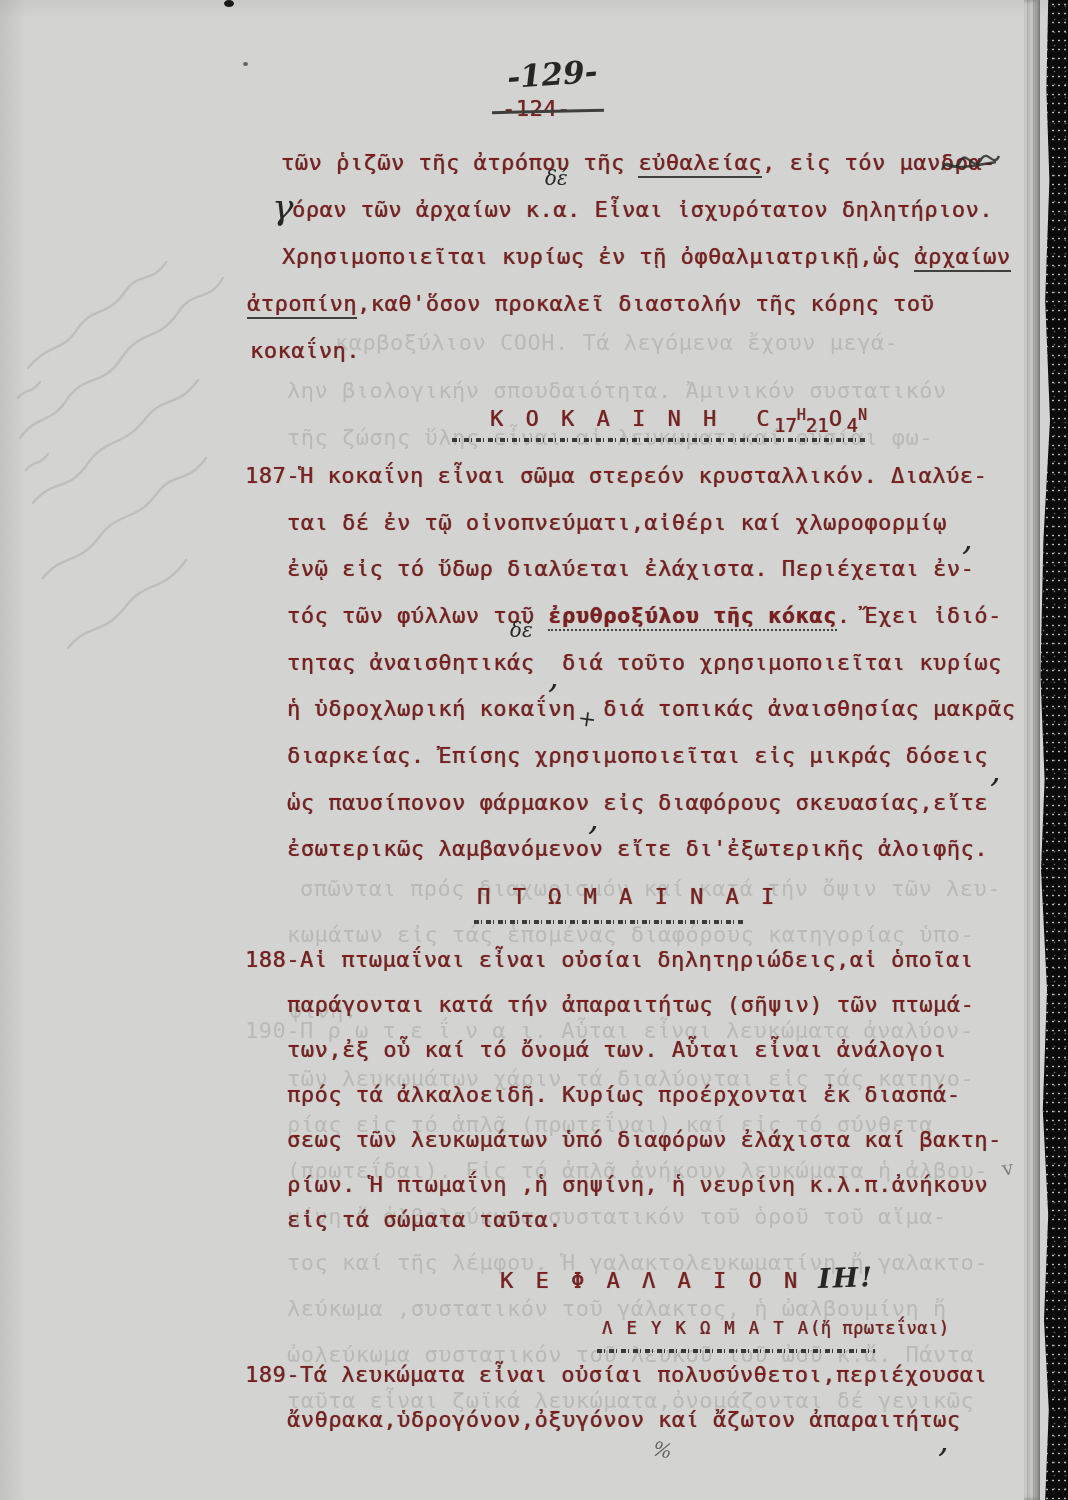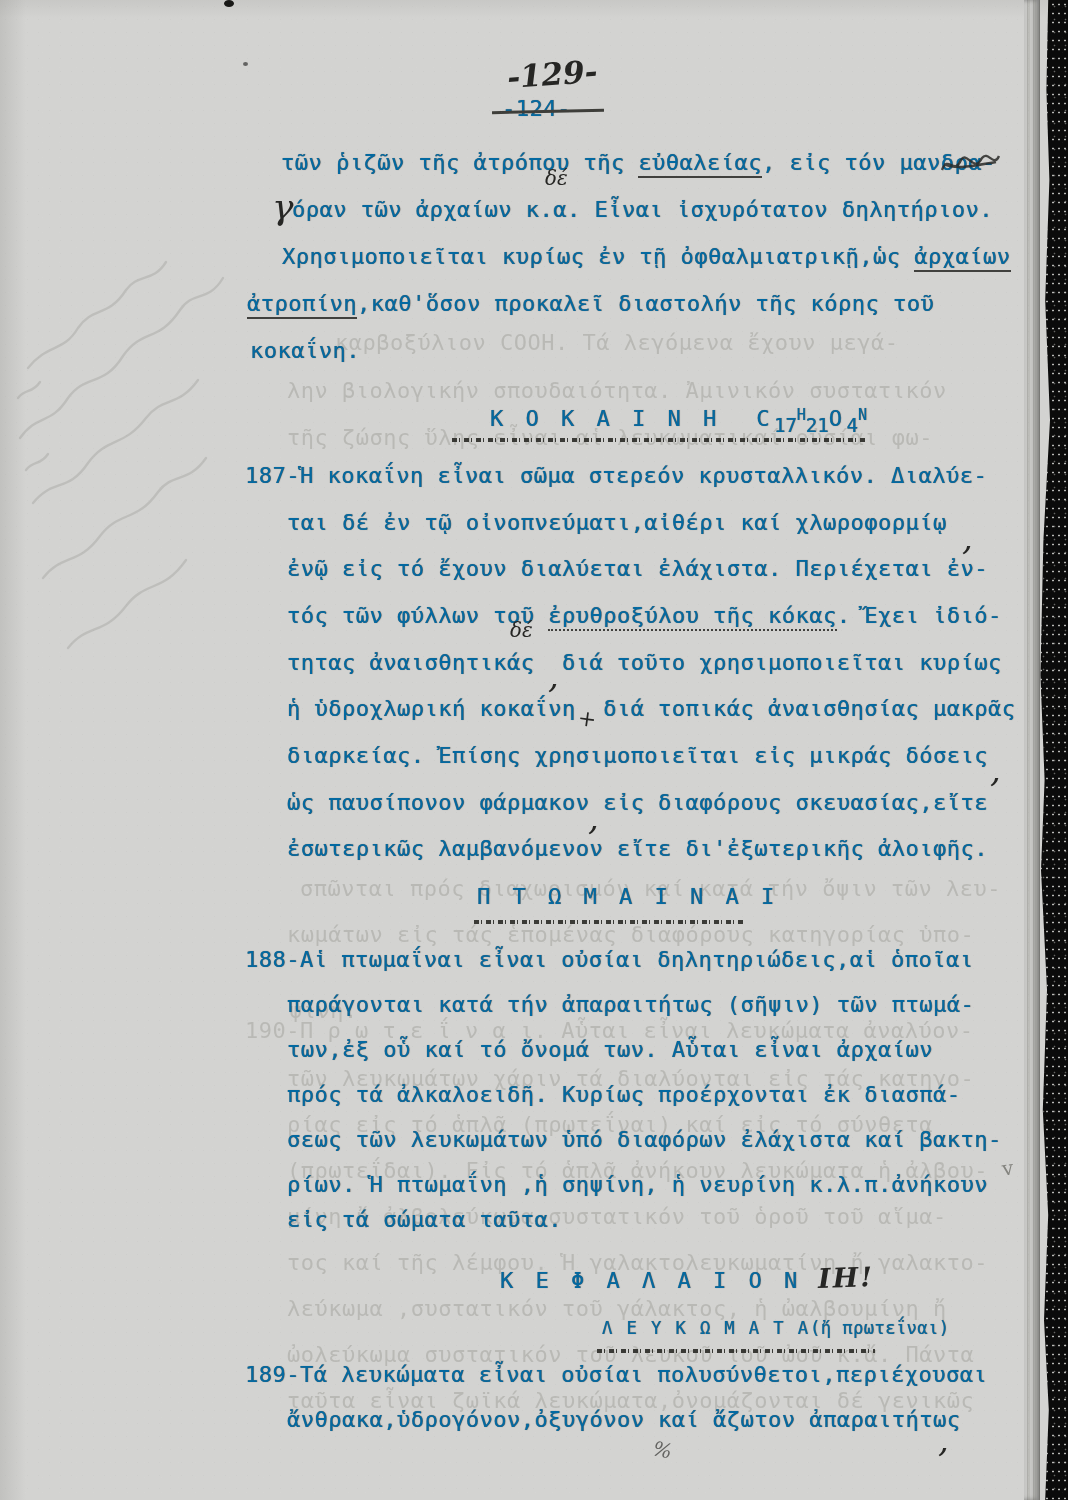--- a/index.html
+++ b/index.html
@@ -13,27 +13,27 @@
   }
   body::before{ 
     content:"";position:absolute;inset:0;pointer-events:none;z-index:6;
     background-image:
       radial-gradient(circle, rgba(90,90,86,.5) 0 .6px, transparent 1px),
       radial-gradient(circle, rgba(255,255,255,.5) 0 .6px, transparent 1px);
     background-size:11px 13px, 17px 15px;
     opacity:.07;
   }
   .typed{
-    position:absolute;font-size:22px;letter-spacing:.5px;color:#0369a1;
+    position:absolute;font-size:22px;letter-spacing:.5px;color:#7f1d1d;
     white-space:pre;line-height:26px;
     text-shadow:.5px .4px .7px rgba(52,52,48,.65), -.3px 0 .5px rgba(52,52,48,.35);
     z-index:3;
   }
   .u{border-bottom:2px solid rgba(48,48,44,.9);padding-bottom:1px;}
-  .ud{border-bottom:2px dotted rgba(48,48,44,.9);padding-bottom:1px;}
+  .ud{border-bottom:2px dotted rgba(48,48,44,.9);padding-bottom:1px;font-weight:bold;}
   .heading{letter-spacing:4.5px;}
   .strike{text-decoration:none;}
   .strike-line{position:absolute;height:3px;background:#3e3e3a;transform:rotate(-1.2deg);z-index:4;}
   .dashline{
     position:absolute;height:4px;z-index:3;
     background:repeating-linear-gradient(90deg,
       rgba(50,50,46,.95) 0 5px, rgba(50,50,46,0) 5px 7px,
       rgba(50,50,46,.95) 7px 8px, rgba(50,50,46,0) 8px 12px);
   }
   .sub{font-size:19px;vertical-align:-6px;letter-spacing:0;margin-top:46px;}
@@ -100,41 +100,41 @@
 <div class="hand" style="left:272px;top:186px;font-size:36px;">γ</div>
 <svg class="scribble" style="left:938px;top:148px" width="64" height="32">
   <path d="M4,22 C10,6 16,28 23,12 C29,2 36,26 44,10 C50,2 56,20 61,8 M6,16 C18,22 34,18 58,14" stroke="#2a2a28" stroke-width="2.4" fill="none" opacity=".85"></path>
 </svg>
 
 <div class="typed heading" style="left:490px;top:402px"><span>Κ Ο Κ Α Ι Ν Η</span><span>  <span>C</span><span class="sub">17</span><span class="sup">H</span><span class="sub">21</span><span>O</span><span class="sub">4</span><span class="sup">N</span></span></div>
 <div class="dashline" style="left:452px;top:438px;width:414px"></div>
 
 <div class="typed" style="left:245px;top:463px">187-Ἡ κοκαΐνη εἶναι σῶμα στερεόν κρυσταλλικόν. Διαλύε-</div>
 <div class="typed" style="left:287px;top:510px">ται δέ ἐν τῷ οἰνοπνεύματι,αἰθέρι καί χλωροφορμίῳ</div>
-<div class="typed" style="left:287px;top:556px">ἐνῷ εἰς τό ἔχουν διαλύεται ἐλάχιστα. Περιέχεται ἐν-</div>
+<div class="typed" style="left:287px;top:556px">ἐνῷ εἰς τό ὕδωρ διαλύεται ἐλάχιστα. Περιέχεται ἐν-</div>
 <div class="typed" style="left:287px;top:603px"><span>τός τῶν φύλλων τοῦ </span><span class="ud">ἐρυθροξύλου τῆς κόκας</span><span>. Ἔχει ἰδιό-</span></div>
 <div class="typed" style="left:287px;top:650px">τητας ἀναισθητικάς  διά τοῦτο χρησιμοποιεῖται κυρίως</div>
 <div class="typed" style="left:287px;top:696px">ἡ ὑδροχλωρική κοκαΐνη  διά τοπικάς ἀναισθησίας μακρᾶς</div>
 <div class="typed" style="left:287px;top:743px">διαρκείας. Ἐπίσης χρησιμοποιεῖται εἰς μικράς δόσεις</div>
 <div class="typed" style="left:287px;top:790px">ὡς παυσίπονον φάρμακον εἰς διαφόρους σκευασίας,εἴτε</div>
 <div class="typed" style="left:287px;top:836px">ἐσωτερικῶς λαμβανόμενον εἴτε δι'ἐξωτερικῆς ἀλοιφῆς.</div>
 
 <div class="hand" style="left:510px;top:618px;font-size:20px;">δέ</div>
 <div class="hand" style="left:962px;top:518px;font-size:34px;">,</div>
 <div class="hand" style="left:548px;top:656px;font-size:34px;">,</div>
 <div class="hand" style="left:578px;top:706px;font-size:22px;transform:rotate(8deg);">+</div>
 <div class="hand" style="left:990px;top:750px;font-size:34px;">,</div>
 <div class="hand" style="left:588px;top:798px;font-size:34px;">,</div>
 
 <div class="typed heading" style="left:477px;top:884px">Π Τ Ω Μ Α Ι Ν Α Ι</div>
 <div class="dashline" style="left:474px;top:920px;width:270px"></div>
 
 <div class="typed" style="left:245px;top:947px">188-Αἱ πτωμαΐναι εἶναι οὐσίαι δηλητηριώδεις,αἱ ὁποῖαι</div>
 <div class="typed" style="left:287px;top:992px">παράγονται κατά τήν ἀπαραιτήτως (σῆψιν) τῶν πτωμά-</div>
-<div class="typed" style="left:287px;top:1037px">των,ἐξ οὗ καί τό ὄνομά των. Αὗται εἶναι ἀρχαίων</div>
+<div class="typed" style="left:287px;top:1037px">των,ἐξ οὗ καί τό ὄνομά των. Αὗται εἶναι ἀνάλογοι</div>
 <div class="typed" style="left:287px;top:1082px">πρός τά ἀλκαλοειδῆ. Κυρίως προέρχονται ἐκ διασπά-</div>
 <div class="typed" style="left:287px;top:1127px">σεως τῶν λευκωμάτων ὑπό διαφόρων ἐλάχιστα καί βακτη-</div>
 <div class="typed" style="left:287px;top:1172px">ρίων. Ἡ πτωμαΐνη ,ἡ σηψίνη, ἡ νευρίνη κ.λ.π.ἀνήκουν</div>
 <div class="typed" style="left:287px;top:1207px">εἰς τά σώματα ταῦτα.</div>
 
 <div class="typed heading" style="left:500px;top:1268px">Κ Ε Φ Α Λ Α Ι Ο Ν</div>
 <div class="hand" style="left:818px;top:1262px;font-size:27px;font-weight:bold;letter-spacing:2px;transform:rotate(-2deg);">ΙΗ!</div>
 <div class="typed" style="left:602px;top:1315px;font-size:17px;letter-spacing:2px;text-align:right;"><span>Λ Ε Υ Κ Ω Μ Α Τ Α</span><span style="letter-spacing:.5px">(ἤ πρωτεΐναι)</span></div>
 <div class="dashline" style="left:597px;top:1349px;width:278px"></div>
 

